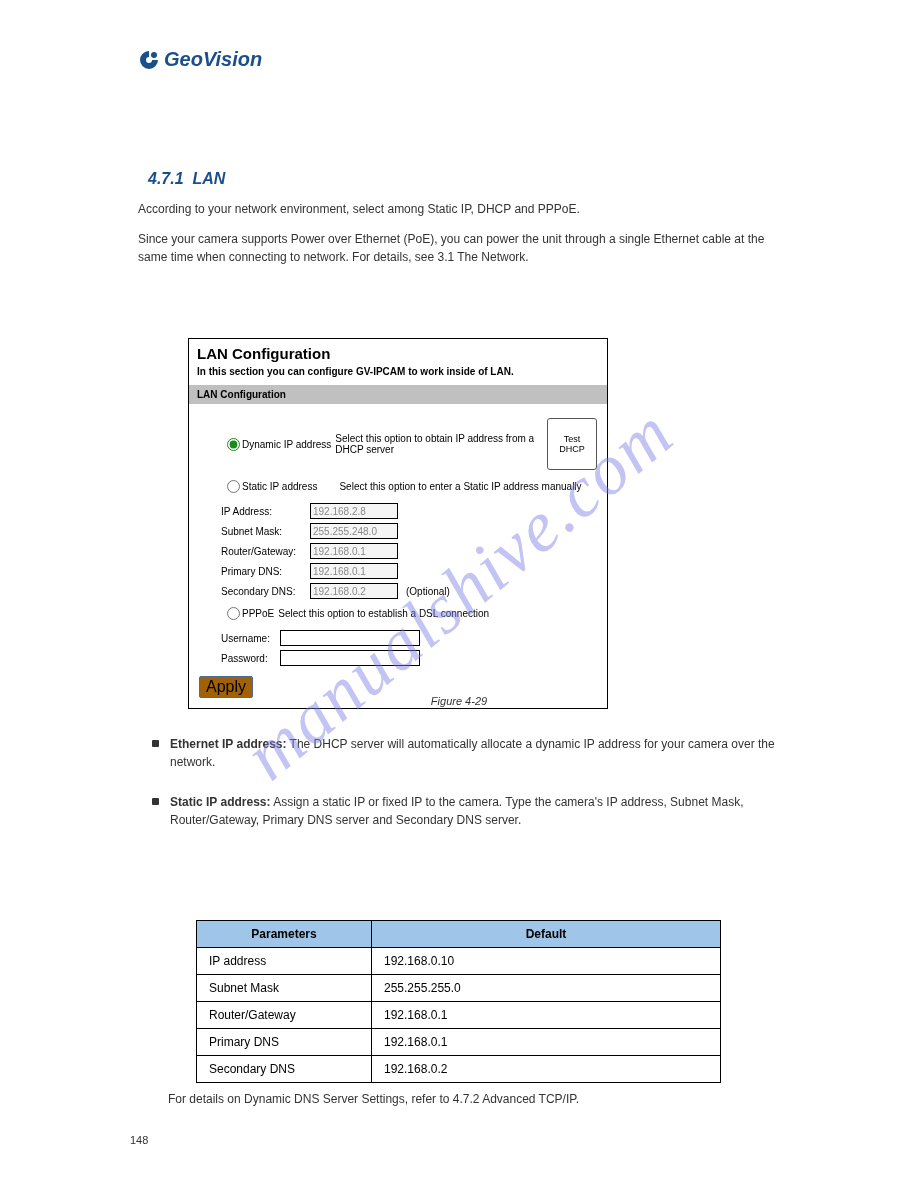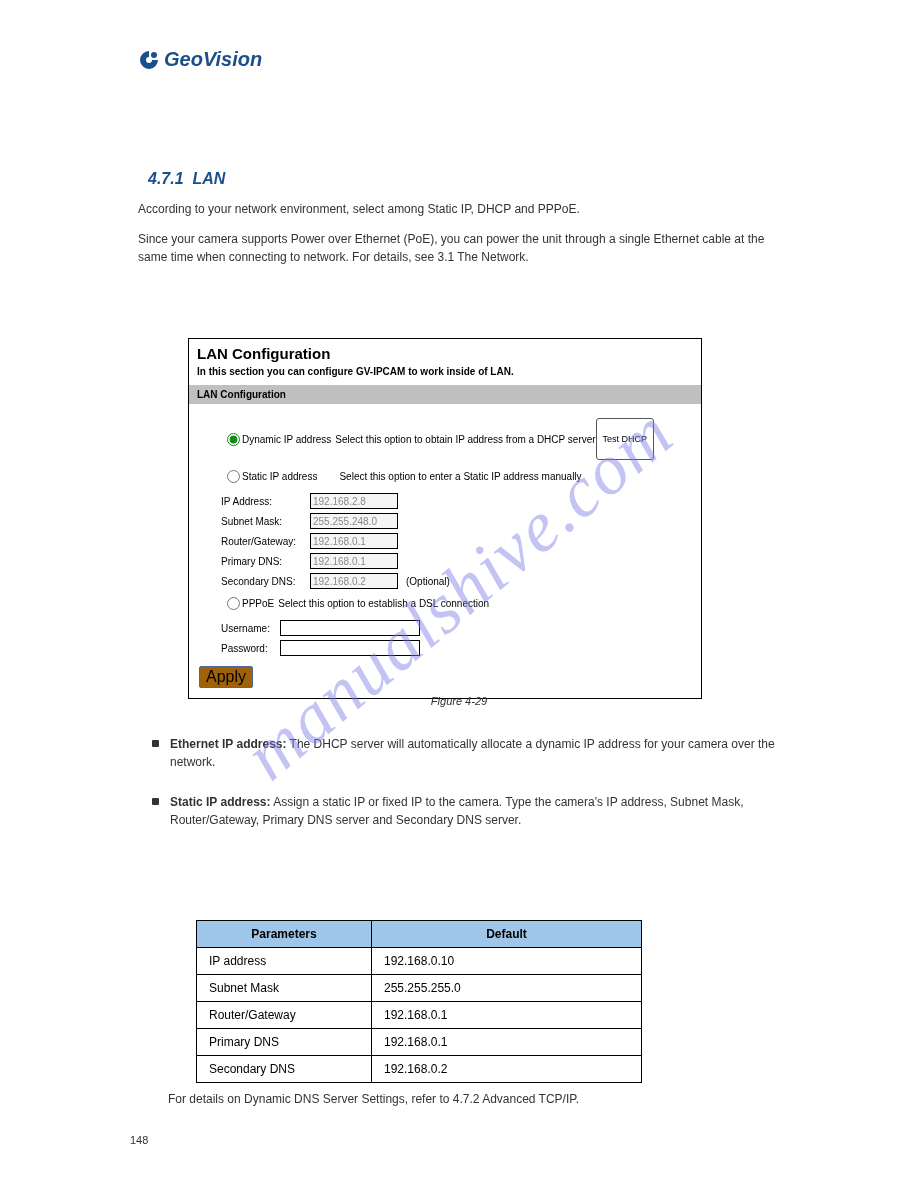--- a/index.html
+++ b/index.html
@@ -62,21 +62,21 @@
       right: 138px;
       font-size: 12px;
       line-height: 1.5;
       color: #333;
     }
     .intro-text p { margin-bottom: 12px; }
     .config-panel {
       position: absolute;
       top: 338px;
       left: 188px;
-      width: 514px;
+      width: 420px;
       border: 1px solid #000;
       background: #fff;
       font-family: Arial, sans-serif;
     }
     .panel-title {
       font-size: 15px;
       font-weight: bold;
       padding: 6px 8px 2px 8px;
       color: #000;
     }
@@ -199,21 +199,21 @@
       width: 7px;
       height: 7px;
       background: #333;
       border-radius: 1px;
     }
     .bullets .item-label { font-weight: bold; }
     .settings-table {
       position: absolute;
       top: 920px;
       left: 196px;
-      width: 446px;
+      width: 525px;
       border-collapse: collapse;
       font-size: 12px;
       padding-left: 29px;
     }
     .settings-table th, .settings-table td {
       border: 1px solid #000;
       padding: 6px 12px;
       text-align: left;
       height: 17px;
     }

